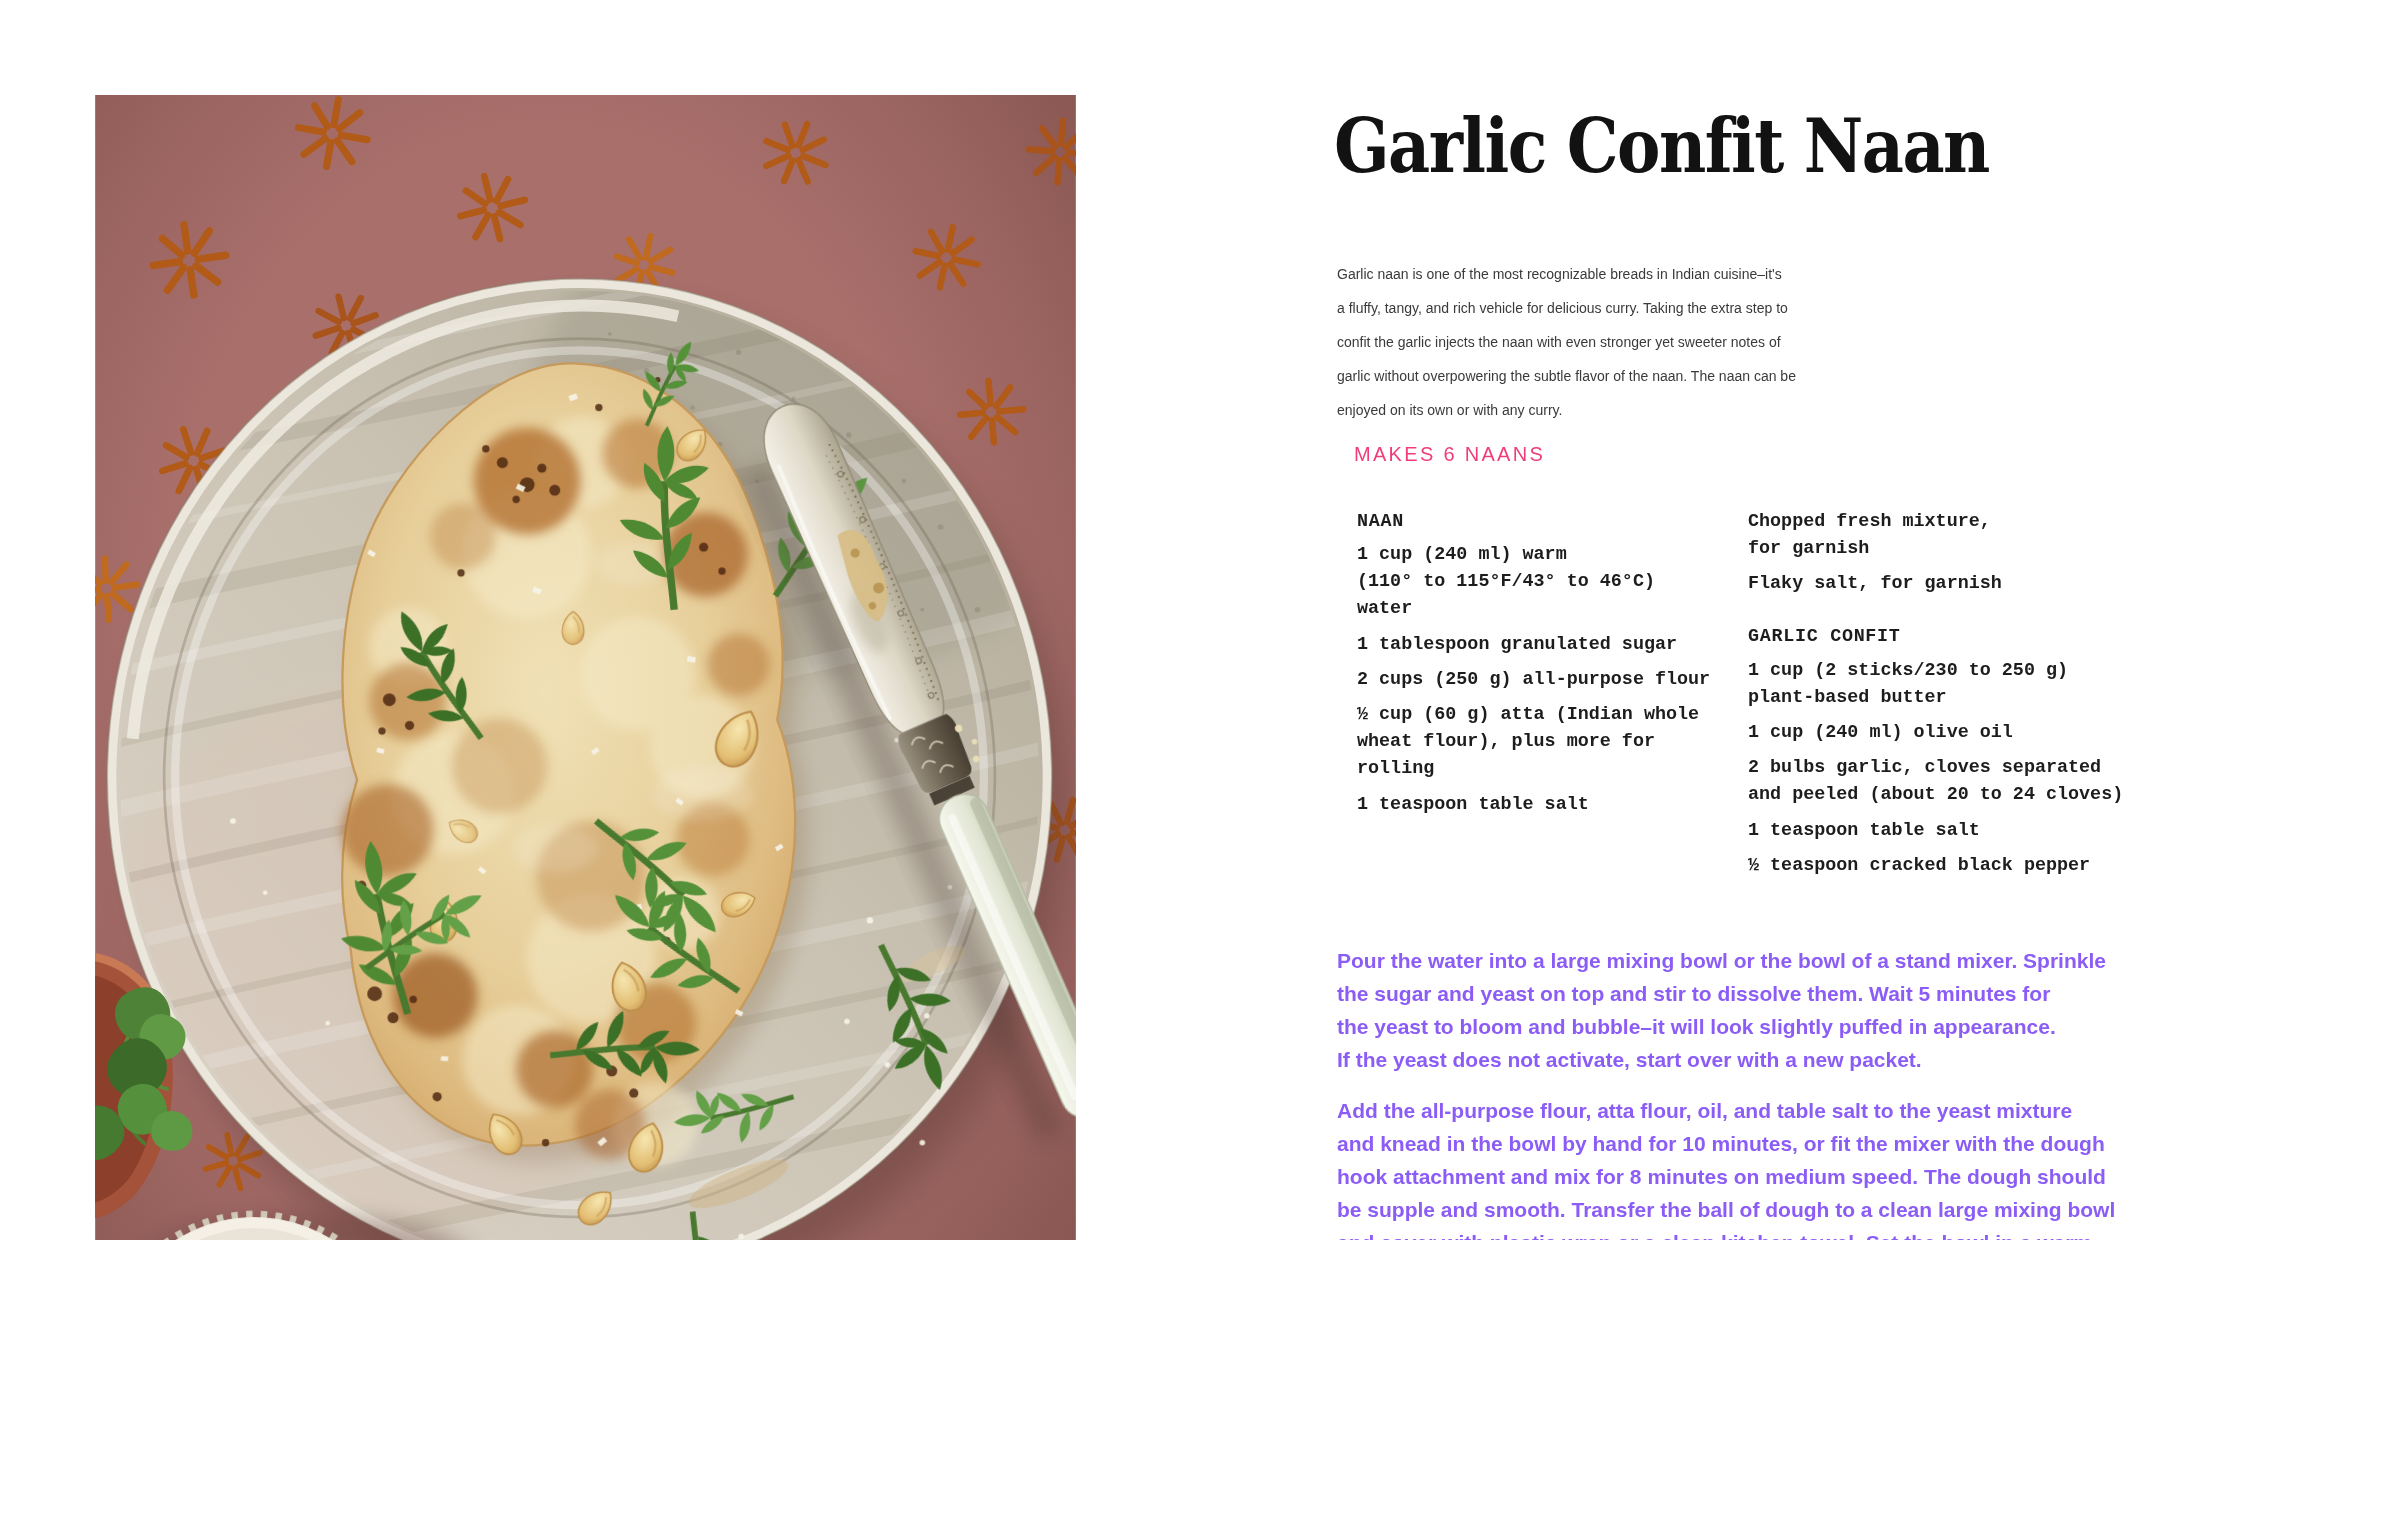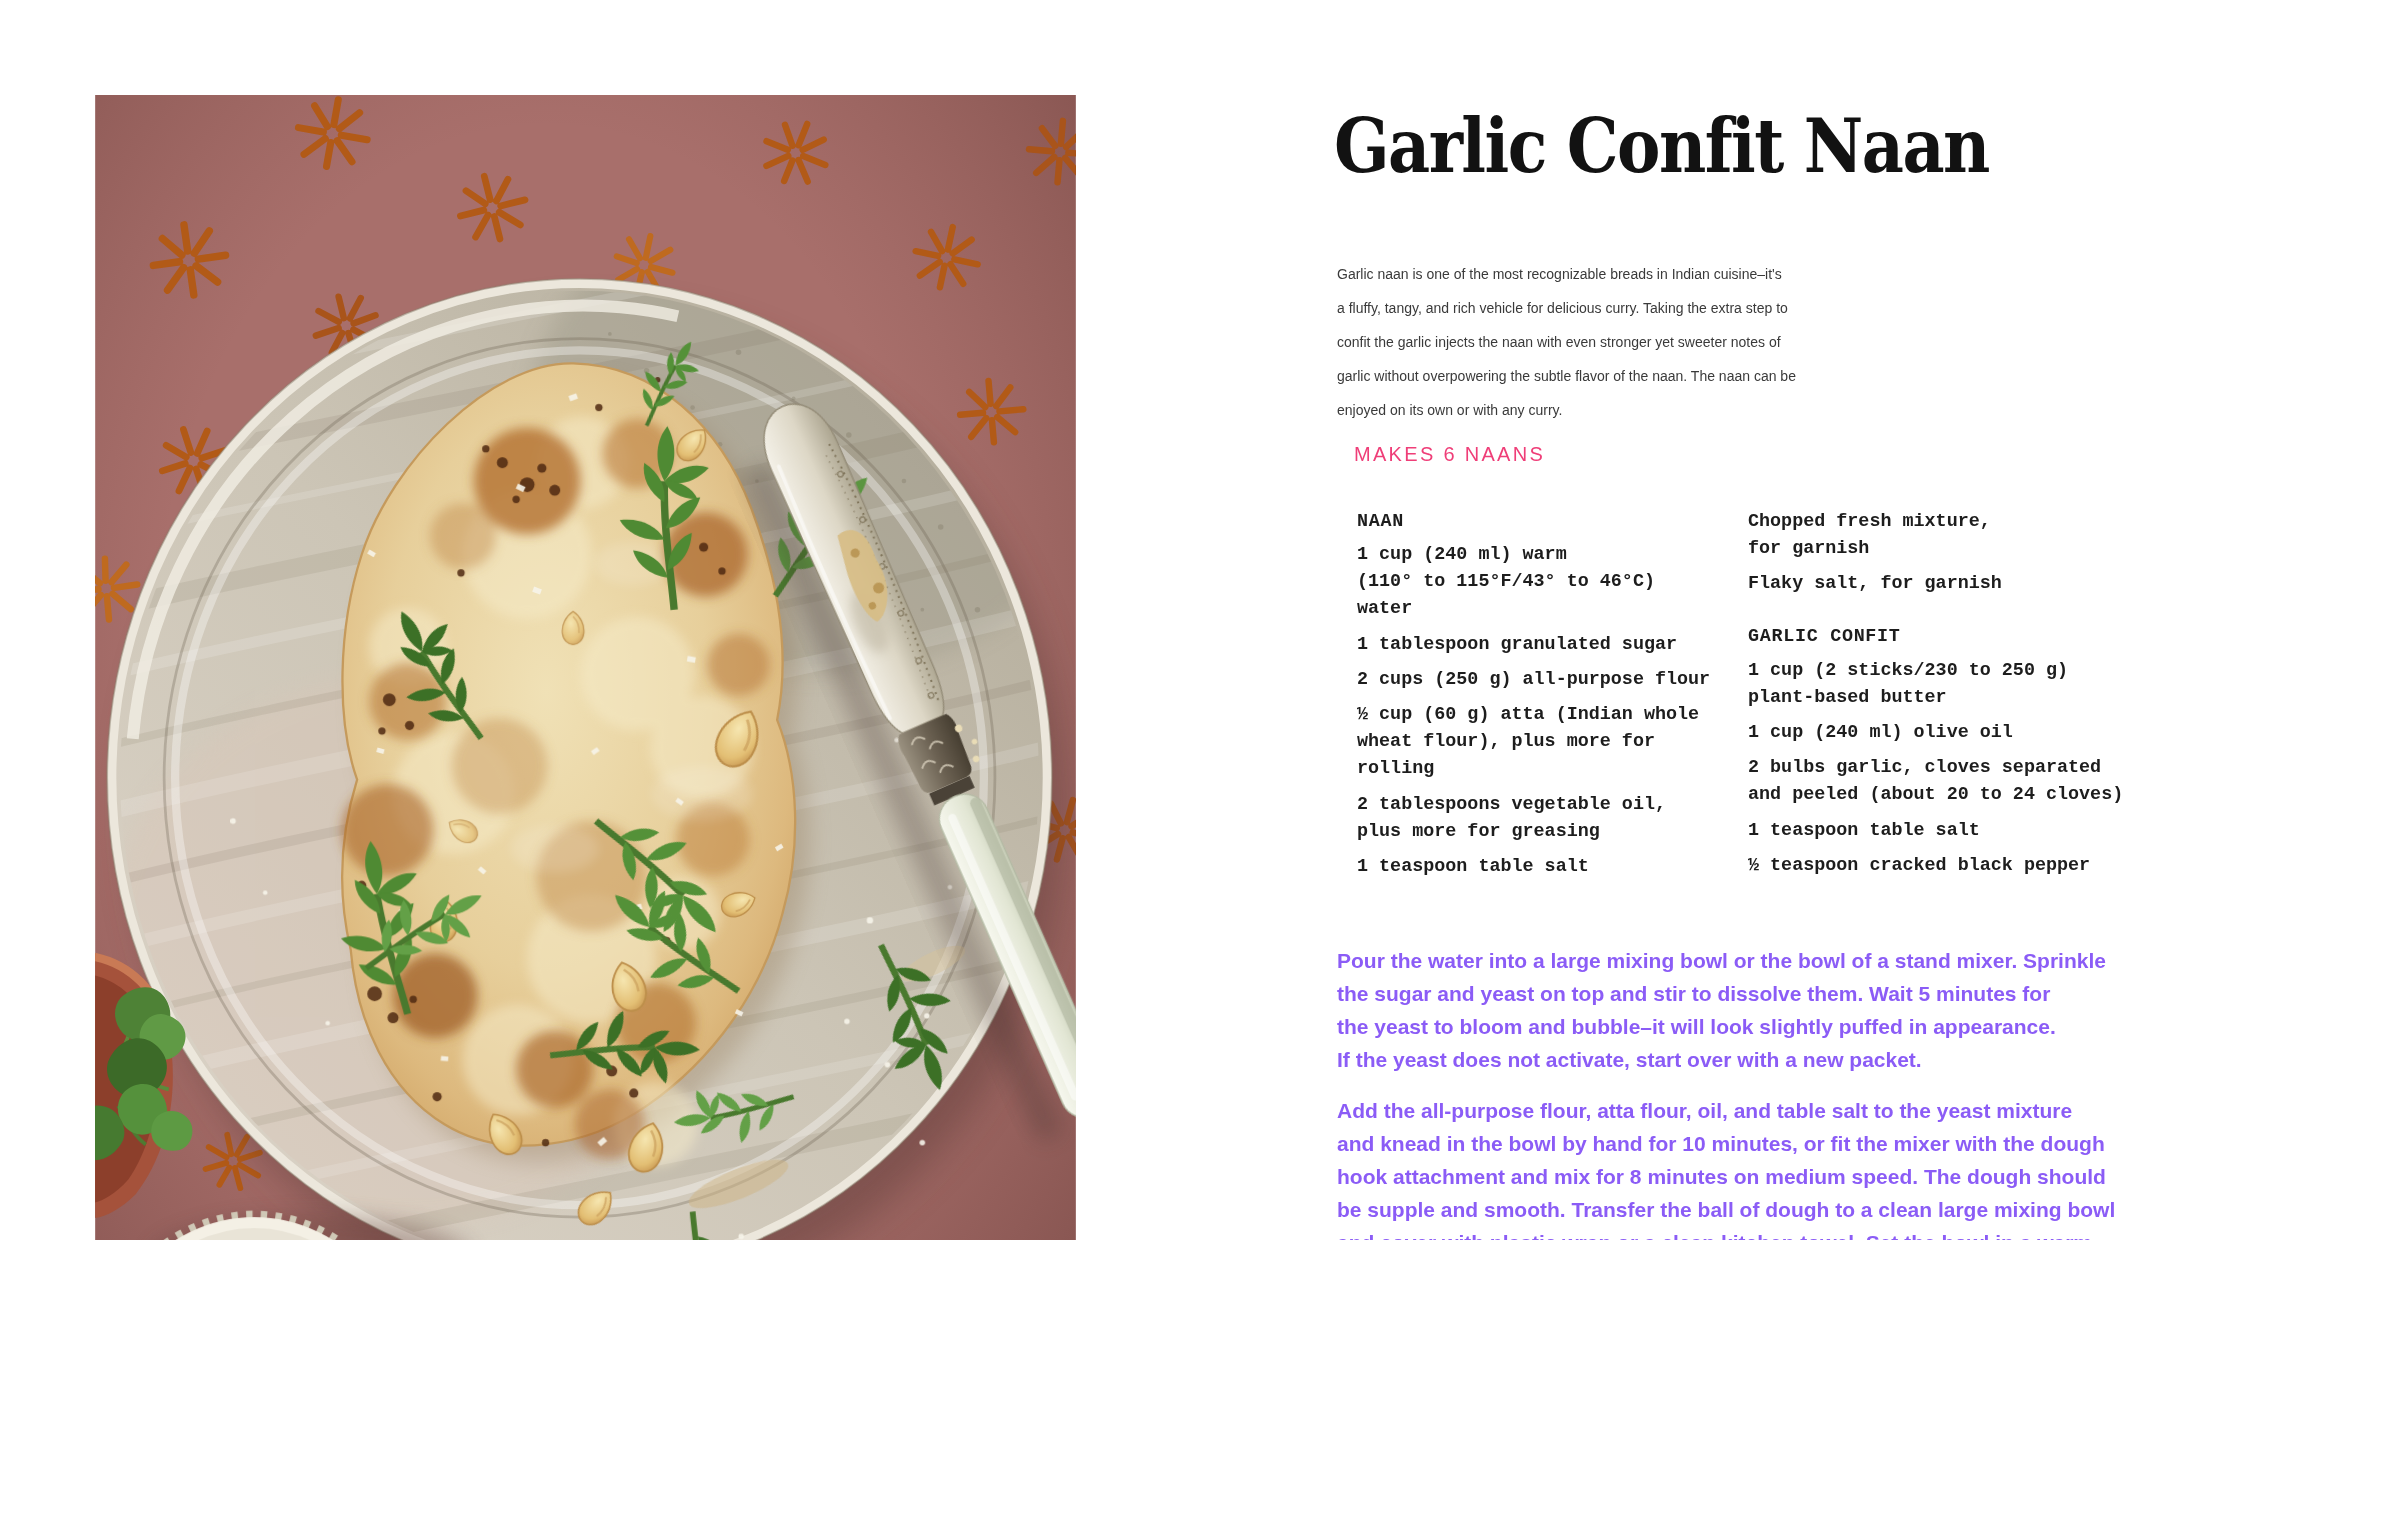--- a/index.html
+++ b/index.html
@@ -419,22 +419,20 @@
 
   <div class="ing-col ing-left">
     <h3 class="ing-header">NAAN</h3>
     <div class="ing-item">1 cup (240 ml) warm
 (110° to 115°F/43° to 46°C)
 water</div>
     <div class="ing-item">1 tablespoon granulated sugar</div>
     <div class="ing-item">2 cups (250 g) all-purpose flour</div>
     <div class="ing-item">½ cup (60 g) atta (Indian whole
 wheat flour), plus more for rolling</div>
-    <div class="ing-item">2 tablespoons vegetable oil,
-plus more for greasing</div>
     <div class="ing-item">1 teaspoon table salt</div>
   </div>
 
   <div class="ing-col ing-right">
     <div class="ing-item">Chopped fresh mixture,
 for garnish</div>
     <div class="ing-item">Flaky salt, for garnish</div>
     <h3 class="ing-header gap">GARLIC CONFIT</h3>
     <div class="ing-item">1 cup (2 sticks/230 to 250 g)
 plant-based butter</div>

